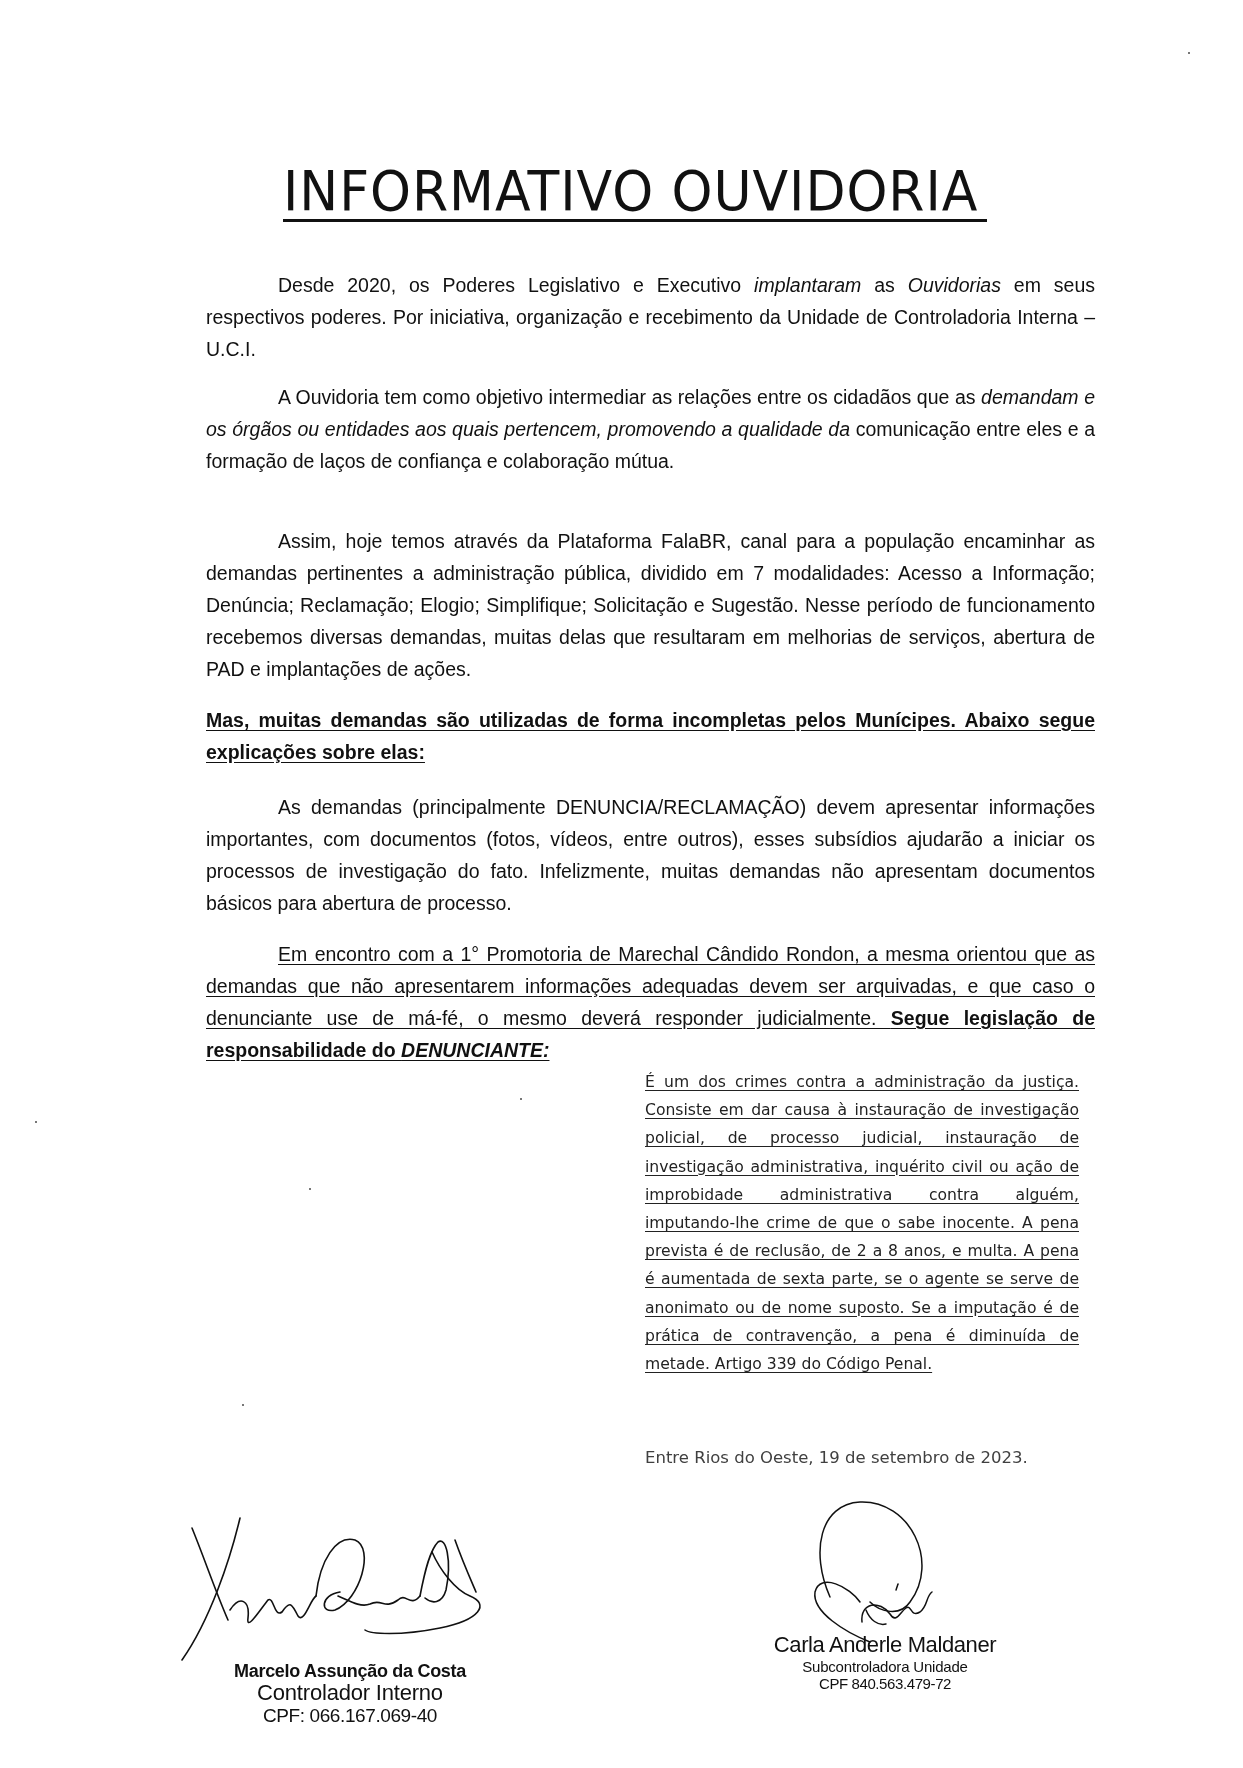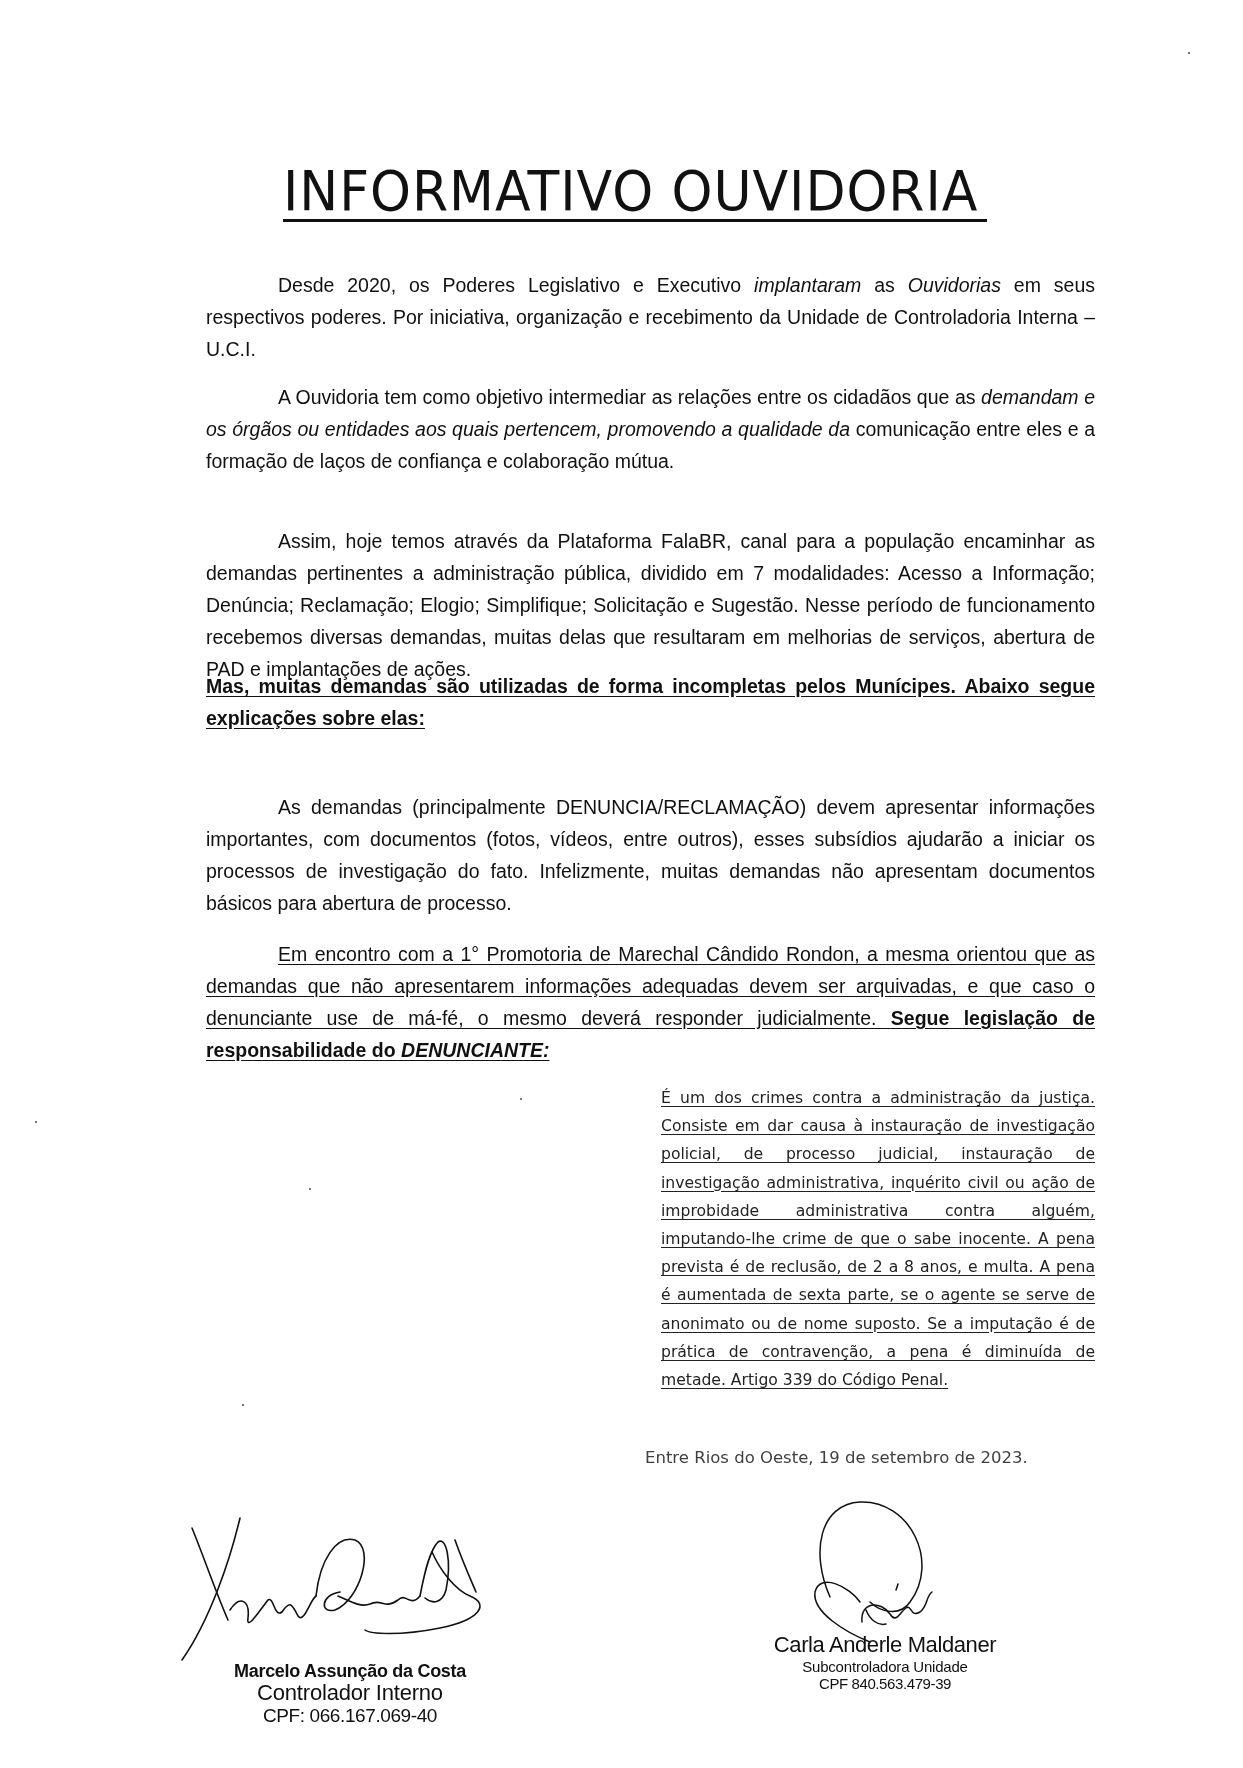--- a/index.html
+++ b/index.html
@@ -19,27 +19,27 @@
   .body p { margin: 0; text-indent: 72px; }
   .body .noindent { text-indent: 0; }
   .ital { font-style: italic; }
   .u { text-decoration: underline; text-underline-offset: 3px; }
   .b { font-weight: bold; }
   .bi { font-weight: bold; font-style: italic; }
 
   #p1 { top: 253px; }
   #p2 { top: 365px; }
   #p3 { top: 509px; }
-  #p4 { top: 654px; }
+  #p4 { top: 688px; }
   #p5 { top: 775px; }
   #p6 { top: 922px; }
 
   .legal { position: absolute; left: 645px; top: 1068px; width: 434px;
            font-family: "DejaVu Sans", sans-serif; font-size: 15.6px; line-height: 28.2px;
-           text-align: justify; text-decoration: underline; text-underline-offset: 3px; color: #222; margin: 16px; }
+           text-align: justify; text-decoration: underline; text-underline-offset: 3px; color: #222; margin: 0; }
   .date { position: absolute; left: 645px; top: 1448px; width: 440px;
           font-family: "DejaVu Sans", sans-serif; font-size: 16.5px; color: #404040; margin: 0; white-space: nowrap; }
 
   .sig-block { position: absolute; text-align: center; font-family: "Liberation Sans", sans-serif; }
   .sig1 { left: 200px; top: 1661px; width: 300px; }
   .sig2 { left: 745px; top: 1632px; width: 280px; }
   .sig-name { font-weight: bold; font-size: 18px; letter-spacing: -0.3px; }
   .sig-role { font-size: 22px; line-height: 22px; letter-spacing: -0.2px; }
   .sig-cpf { font-size: 19px; line-height: 24px; letter-spacing: -0.4px; }
   .sig2 .sig-name { font-weight: normal; font-size: 22px; letter-spacing: -0.4px; }
@@ -116,21 +116,21 @@
       <path d="M60 110 C 50 95, 20 80, 15 100 C 12 120, 45 140, 70 150"></path>
       <path d="M62 130 C 60 110, 80 108, 90 122 C 96 132, 100 120, 106 116 C 112 112, 110 126, 120 120 C 128 114, 126 104, 132 100"></path>
       <path d="M66 118 C 70 128, 78 134, 86 132"></path>
       <path d="M98 92 L 96 98"></path>
     </g>
   </svg>
 
   <div class="sig-block sig2">
     <div class="sig-name">Carla Anderle Maldaner</div>
     <div class="sig-role">Subcontroladora Unidade</div>
-    <div class="sig-cpf">CPF 840.563.479-39</div>
+    <div class="sig-cpf">CPF 840.563.479-72</div>
   </div>
 
   <div class="speck" style="left:1188px; top:52px;"></div>
   <div class="speck" style="left:35px; top:1121px;"></div>
   <div class="speck" style="left:520px; top:1098px;"></div>
   <div class="speck" style="left:309px; top:1188px;"></div>
   <div class="speck" style="left:242px; top:1404px;"></div>
 </div>
 
 </body></html>

